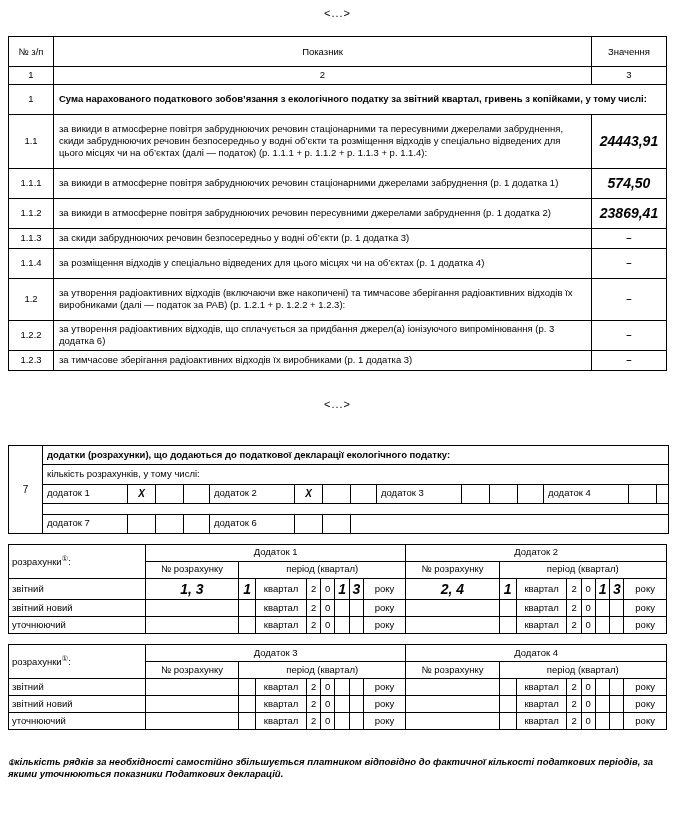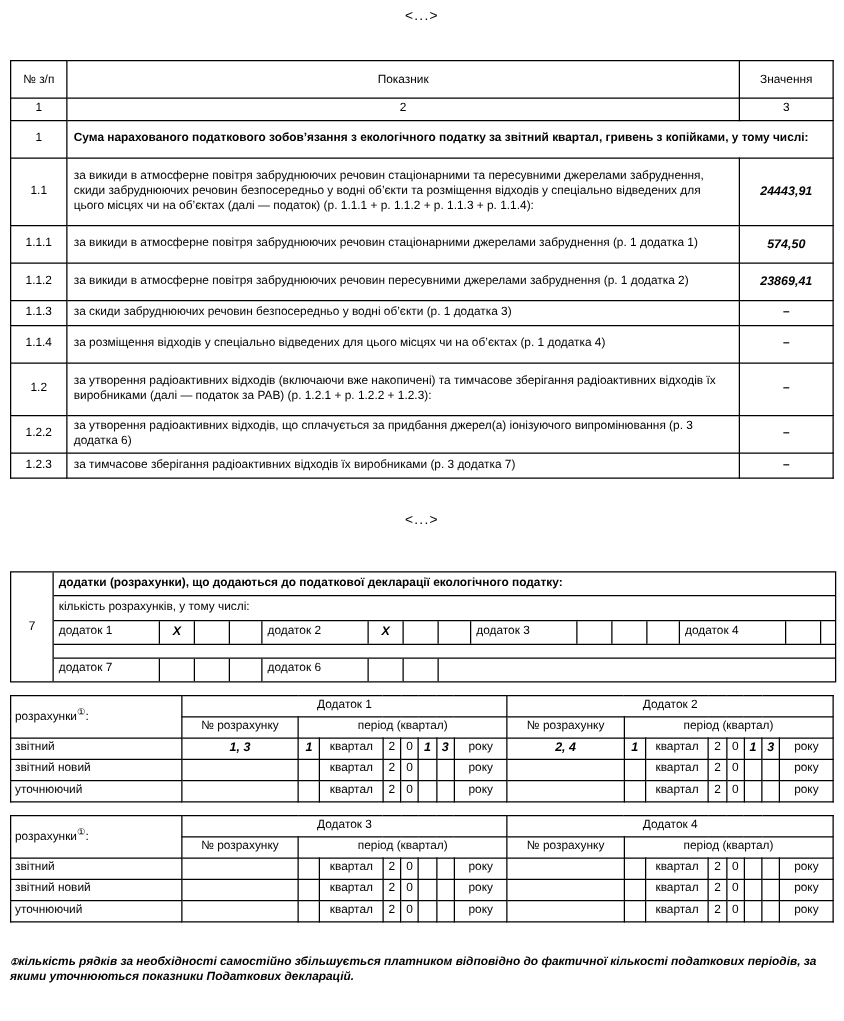--- a/index.html
+++ b/index.html
@@ -7,27 +7,27 @@
     width: 675px; height: 817px;
     background: #ffffff; color: #000000;
     font-family: "Liberation Sans", sans-serif;
     font-size: 9.5px; line-height: 1.3;
   }
   .page { padding: 6px 8px 0 8px; position: relative; }
   .ellipsis { text-align: center; font-size: 11px; letter-spacing: 1px; }
   .ellipsis.mid { margin-top: 26px; }
 
   
-  table.t1 { border-collapse: collapse; width: 659px; margin-top: 28px; }
+  table.t1 { border-collapse: collapse; width: 659px; margin-top: 16px; }
   .t1 td { border: 1px solid #000; padding: 2px 5px; vertical-align: middle; }
   .c-center { text-align: center; }
   .c-num { width: 34px; }
   .c-val { width: 64px; }
   .bold { font-weight: bold; }
-  .filled { font-weight: bold; font-style: italic; font-size: 10px; }
+  .filled { font-weight: bold; font-style: italic; font-size: 14px; }
   .dashv { font-weight: bold; }
   .h15 { height: 15px; } .h20 { height: 20px; } .h30 { height: 30px; }
   .h42 { height: 42px; } .h54 { height: 54px; }
 
   
   .sec7 { display: flex; border: 1px solid #000; width: 659px; margin-top: 34px; }
   .sec7-num { width: 33px; border-right: 1px solid #000; display: flex;
               align-items: center; justify-content: center; font-size: 10px; }
   .sec7-body { flex: 1; min-width: 0; }
   .sec7-title { border-bottom: 1px solid #000; padding: 3px 4px; font-weight: bold; }
@@ -106,21 +106,21 @@
       <td>за утворення радіоактивних відходів (включаючи вже накопичені) та тимчасове зберігання радіоактивних відходів їх виробниками (далі — податок за РАВ) (р. 1.2.1 + р. 1.2.2 + 1.2.3):</td>
       <td class="c-val c-center dashv">–</td>
     </tr>
     <tr class="h30">
       <td class="c-center">1.2.2</td>
       <td>за утворення радіоактивних відходів, що сплачується за придбання джерел(а) іонізуючого випромінювання (р. 3 додатка 6)</td>
       <td class="c-val c-center dashv">–</td>
     </tr>
     <tr class="h20">
       <td class="c-center">1.2.3</td>
-      <td>за тимчасове зберігання радіоактивних відходів їх виробниками (р. 3 додатка 7)</td>
+      <td>за тимчасове зберігання радіоактивних відходів їх виробниками (р. 1 додатка 3)</td>
       <td class="c-val c-center dashv">–</td>
     </tr>
   </tbody>
     </table>
 
   <div class="ellipsis mid">&lt;...&gt;</div>
 
   <div class="sec7">
     <div class="sec7-num">7</div>
     <div class="sec7-body">

